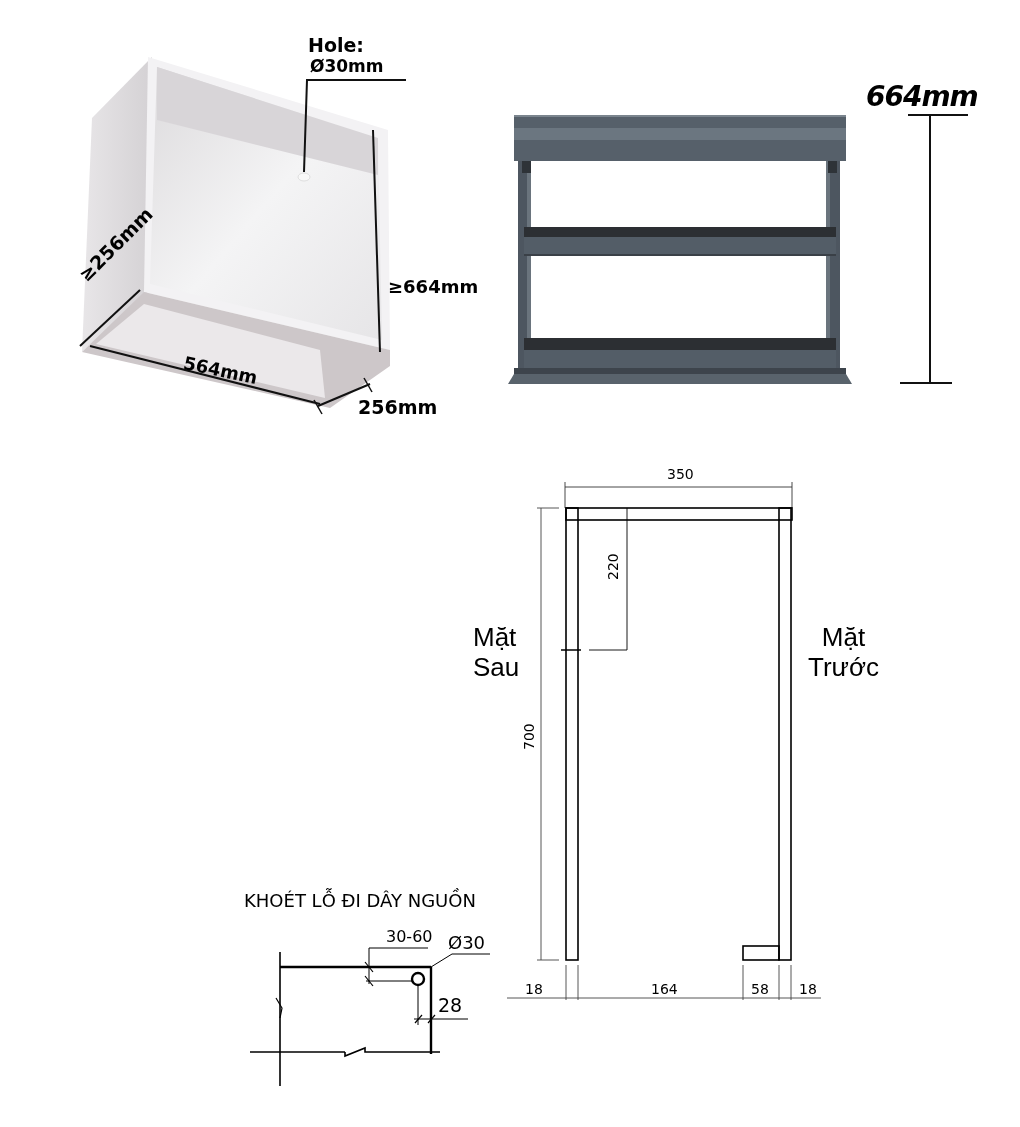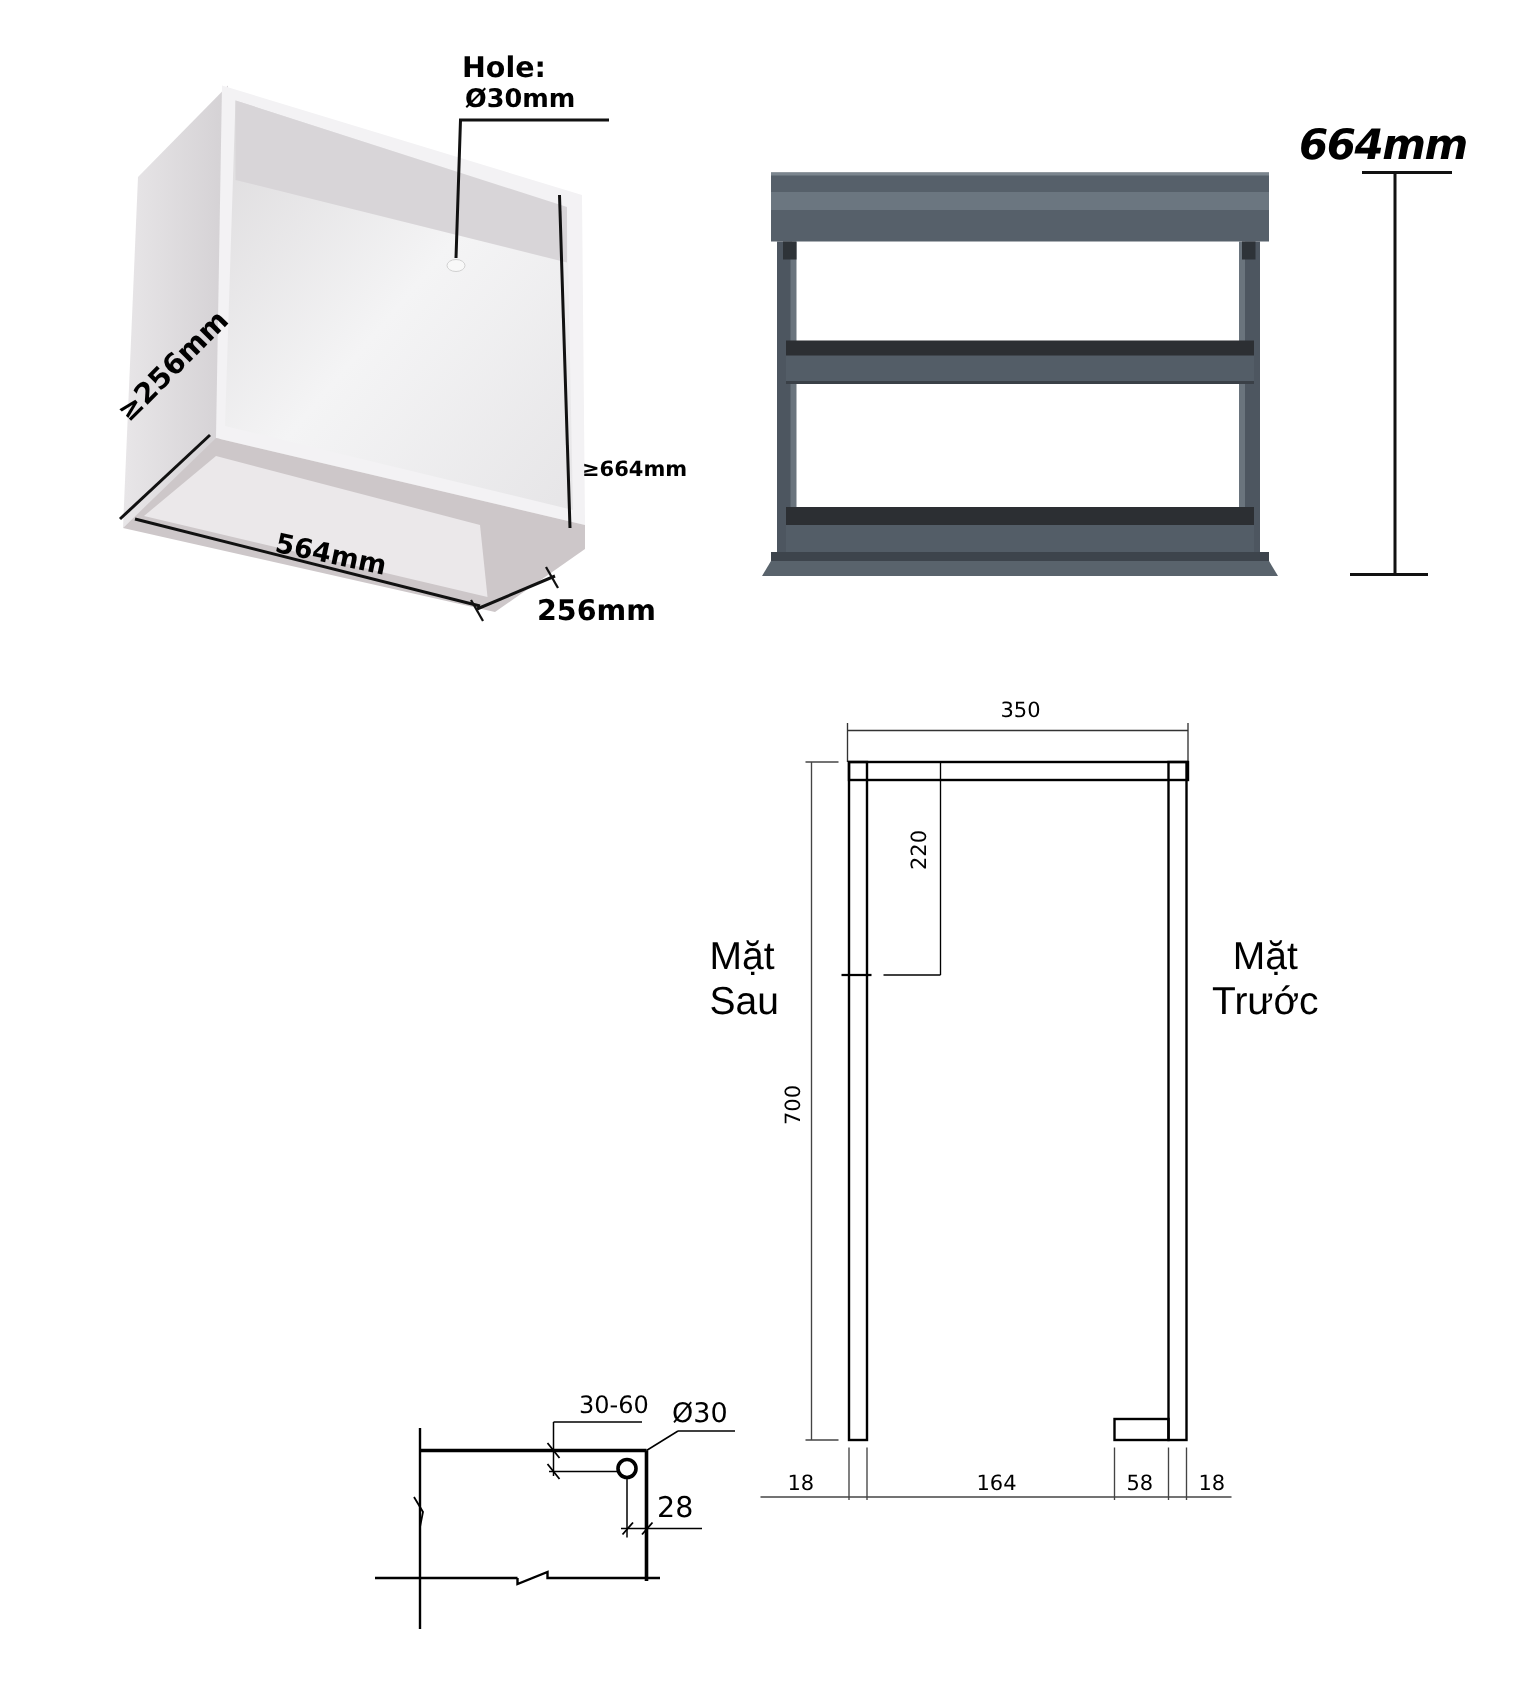--- a/index.html
+++ b/index.html
@@ -46,21 +46,21 @@
     <line x1="80" y1="346" x2="140" y2="290" stroke="#111" stroke-width="2"></line>
 
     <line x1="90" y1="346" x2="320" y2="404" stroke="#111" stroke-width="2"></line>
 
     <line x1="318" y1="406" x2="370" y2="384" stroke="#111" stroke-width="2"></line>
     <line x1="314" y1="400" x2="322" y2="414" stroke="#111" stroke-width="1.5"></line>
     <line x1="364" y1="378" x2="372" y2="392" stroke="#111" stroke-width="1.5"></line>
   </svg>
   <div class="abs bold" style="left:308px;top:34px;font-size:19px;">Hole:</div>
   <div class="abs bold" style="left:310px;top:56px;font-size:17px;">Ø30mm</div>
-  <div class="abs bold" style="left:388px;top:276px;font-size:14px;margin-top:29px;">≥664mm</div>
+  <div class="abs bold" style="left:388px;top:276px;font-size:18px;">≥664mm</div>
   <div class="abs bold" style="left:74px;top:270px;font-size:19px;transform:rotate(-45deg);transform-origin:left top;">≥256mm</div>
   <div class="abs bold" style="left:186px;top:352px;font-size:18px;transform:rotate(12deg);transform-origin:left top;">564mm</div>
   <div class="abs bold" style="left:358px;top:396px;font-size:19px;">256mm</div>
 </div>
 
 <div class="abs" style="left:500px;top:60px;width:520px;height:340px;">
   <svg width="520" height="340" viewBox="0 0 520 340">
 
     <rect x="14" y="55" width="332" height="46" fill="#56606a"></rect>
     <rect x="14" y="68" width="332" height="12" fill="#6b7680"></rect>
@@ -132,20 +132,21 @@
 <div class="lbl-big" style="left:473px;top:623px;font-size:26px;">
   <div>Mặt</div>
   <div>Sau</div>
 </div>
 <div class="lbl-big" style="left:808px;top:623px;font-size:26px;text-align:center;">
   <div>Mặt</div>
   <div>Trước</div>
 </div>
 
 <div class="abs" style="left:230px;top:880px;width:290px;height:210px;">
+  <div class="abs" style="left:14px;top:10px;font-size:18px;white-space:nowrap;">KHOÉT LỖ ĐI DÂY NGUỒN</div>
   <svg width="290" height="210" viewBox="0 0 290 210" style="position:absolute;left:0;top:0;">
 
     <line x1="50" y1="72" x2="50" y2="206" stroke="#000" stroke-width="1.6"></line>
     <line x1="50" y1="87" x2="201" y2="87" stroke="#000" stroke-width="2.4"></line>
     <line x1="201" y1="87" x2="201" y2="174" stroke="#000" stroke-width="2.4"></line>
     <line x1="20" y1="172" x2="115" y2="172" stroke="#000" stroke-width="1.6"></line>
     <polyline points="115,172 115,176 135,168 135,172 210,172" fill="none" stroke="#000" stroke-width="1.6"></polyline>
     <polyline points="46,118 52,128 50,138" fill="none" stroke="#000" stroke-width="1.2"></polyline>
 
     <circle cx="188" cy="99" r="6" fill="none" stroke="#000" stroke-width="2.4"></circle>

